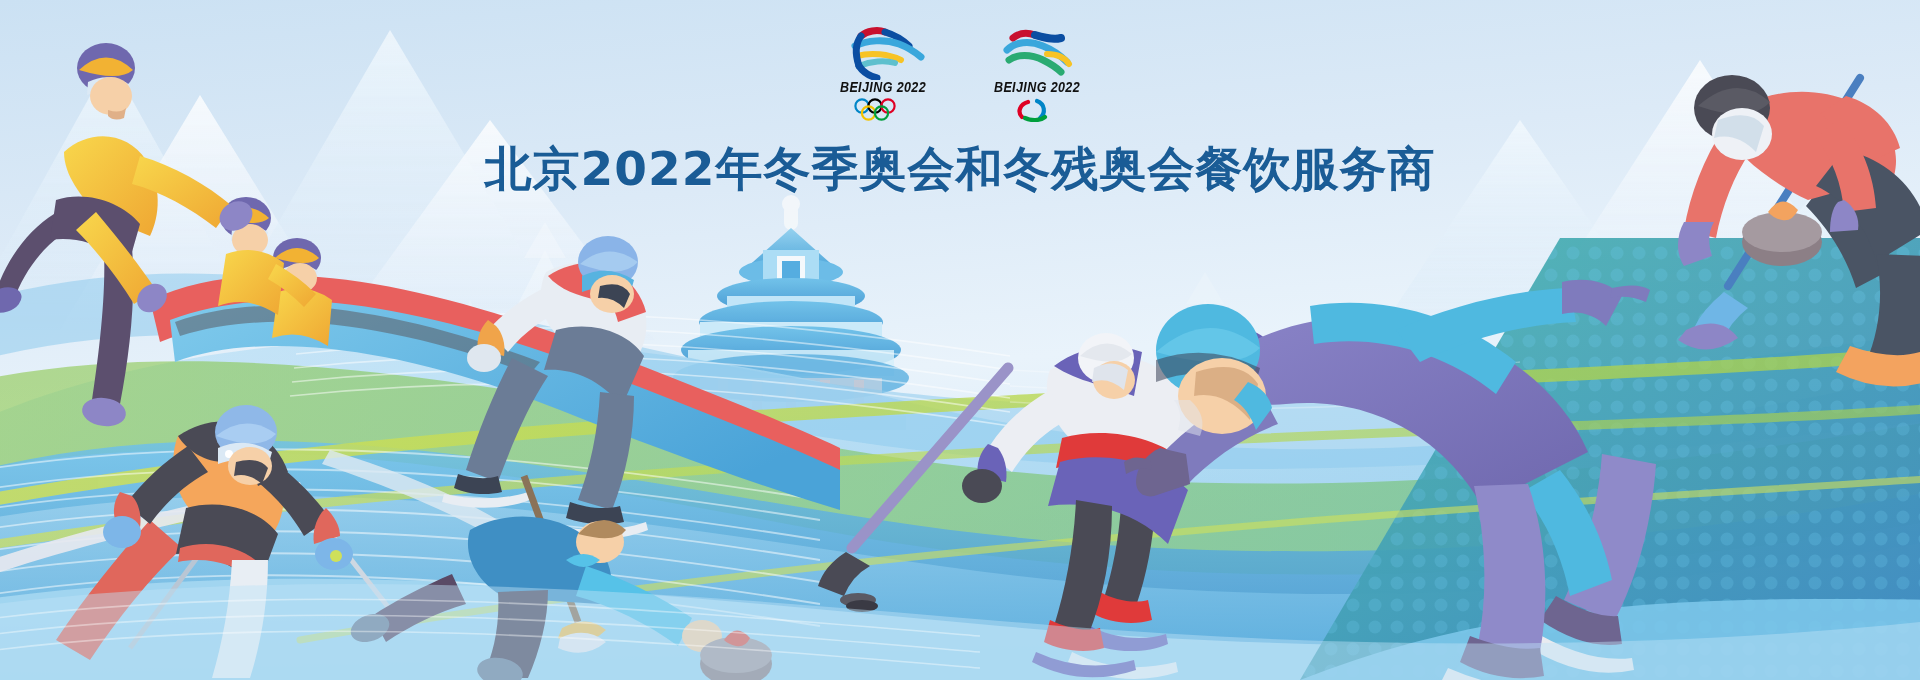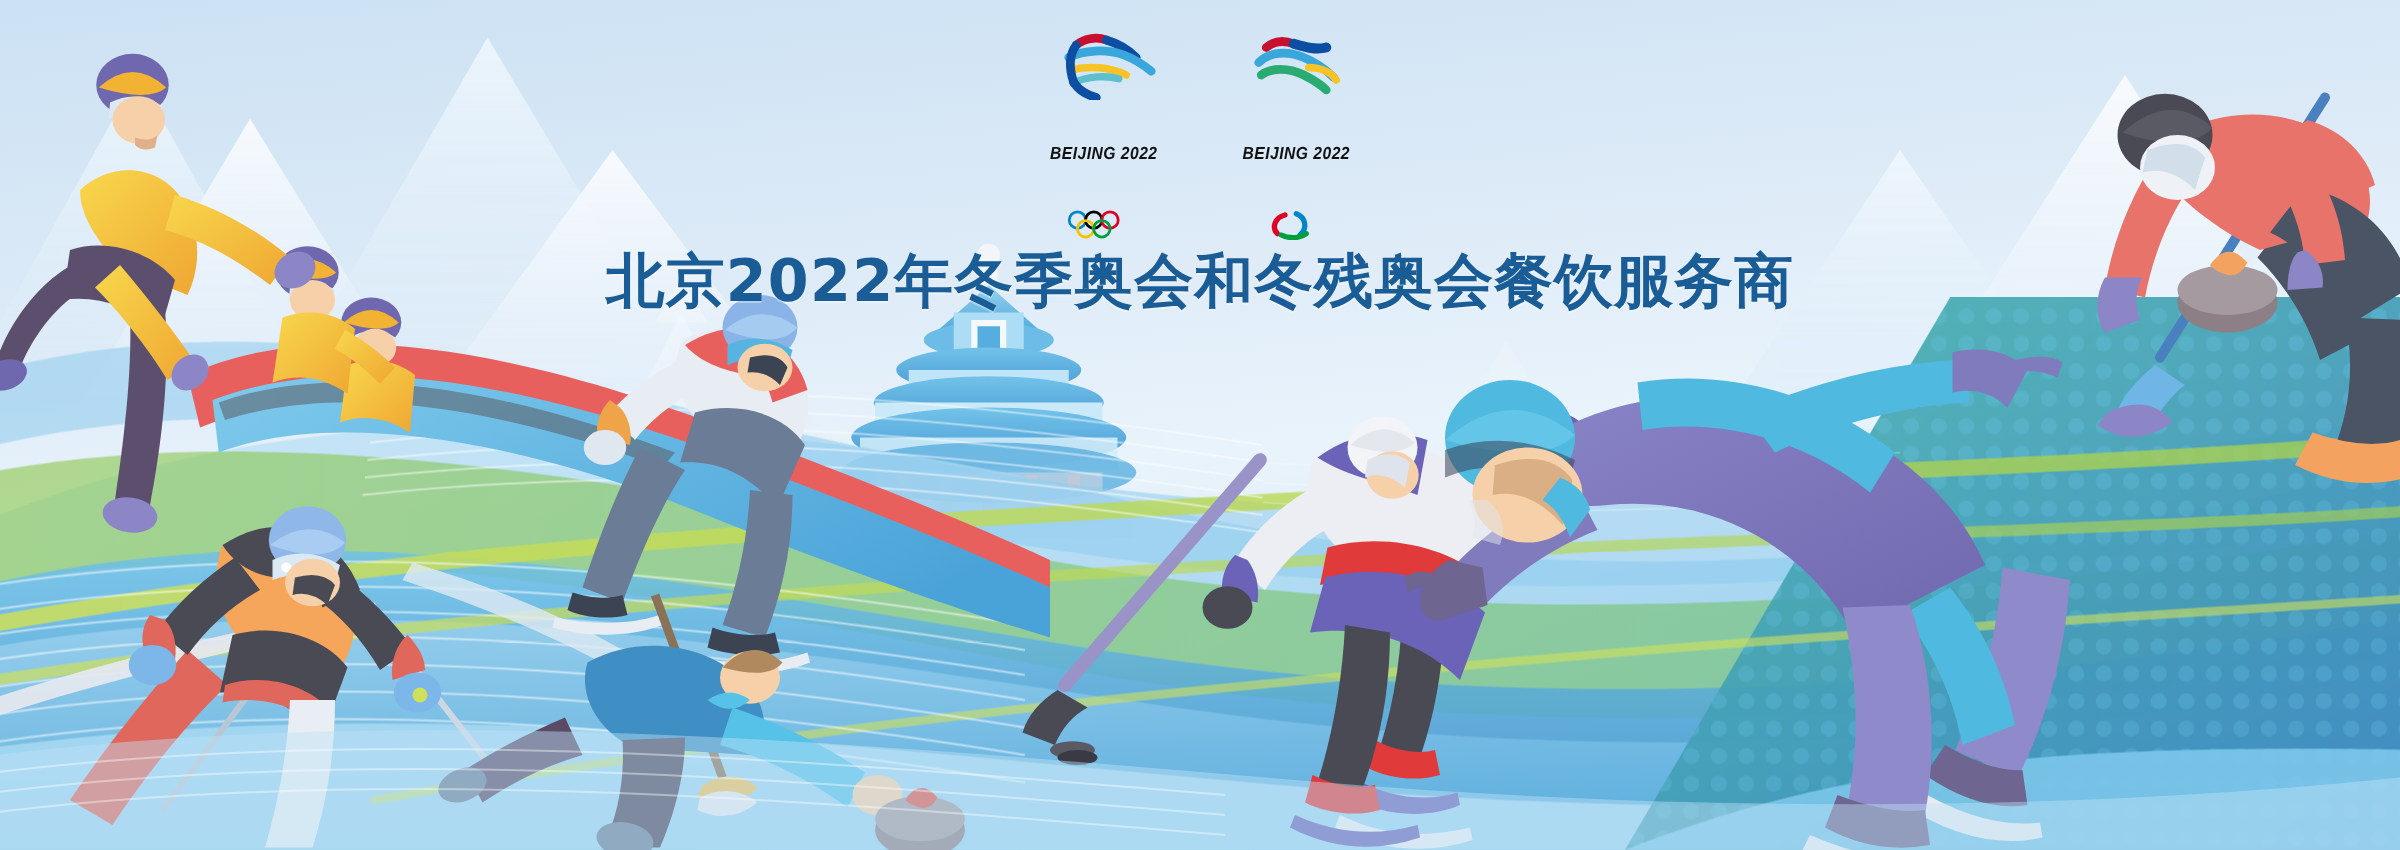--- a/index.html
+++ b/index.html
@@ -15,29 +15,29 @@
 
   
   #header{
     position:absolute;left:0;top:0;width:1920px;
     z-index:40;pointer-events:none;text-align:center;
   }
   #emblems{
     display:flex;justify-content:center;align-items:flex-start;
     gap:58px;padding-top:24px;
   }
-  .emblem{width:96px;display:flex;flex-direction:column;align-items:center;gap:35px;}
+  .emblem{width:96px;display:flex;flex-direction:column;align-items:center;}
   .emblem .wordmark{
     font-family:"Liberation Sans","DejaVu Sans",sans-serif;
     font-weight:bold;font-style:italic;font-size:12.5px;
     letter-spacing:.4px;color:#111;margin-top:2px;line-height:1;
     transform:scaleY(1.12);
   }
   #title{
-    margin-top:2px;
+    margin-top:16px;
     font-family:"DejaVu Sans","Liberation Sans",sans-serif;
     font-weight:bold;
     font-size:47px;
     letter-spacing:1px;
     color:#1a5c96;
     text-shadow:0 1px 0 rgba(255,255,255,.35);
     white-space:nowrap;
   }
 </style>
 </head>

